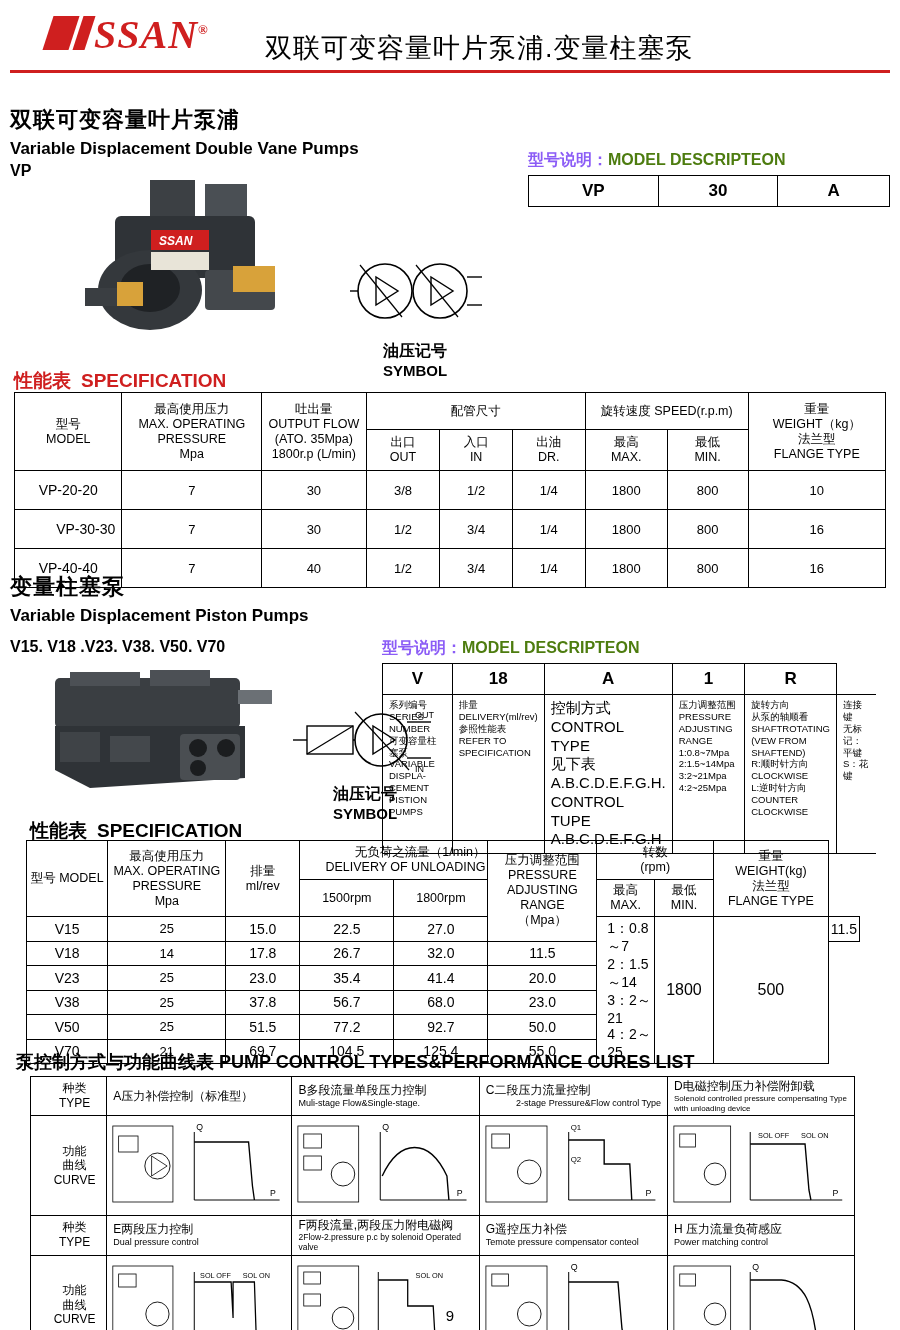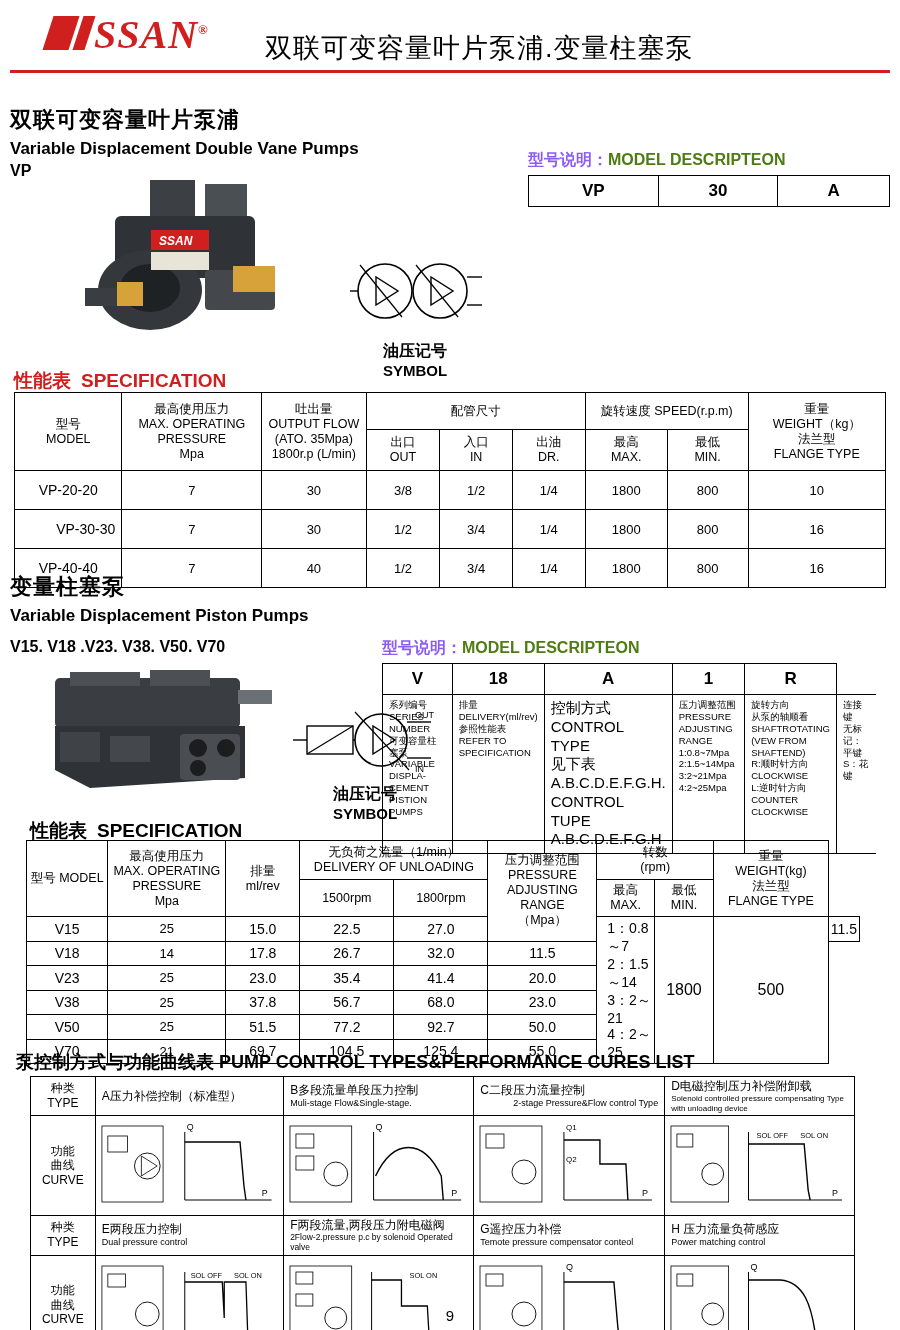--- a/index.html
+++ b/index.html
@@ -45,21 +45,21 @@
   .modelbox .desc.c{text-align:center;}
 
   
   .spectable td{padding:3px 2px;font-size:13px;}
   .spectable .h{font-weight:normal;font-size:12.5px;line-height:1.2;}
   .spectable .big{font-size:14px;}
 
   
   .ctrl{width:825px;}
   .ctrl td{padding:0;}
-  .ctrl .typecell{width:66px;font-size:12px;line-height:1.25;}
+  .ctrl .typecell{width:66px;font-size:12px;line-height:1.25;padding-left:12px;}
   .ctrl .hdr{height:34px;text-align:left;padding:2px 6px;font-size:12px;line-height:1.25;}
   .ctrl .curvecell{height:96px;}
   .ctrl .curvelbl{font-size:12px;line-height:1.2;}
 
   .pagenum{position:absolute;left:0;right:0;bottom:6px;text-align:center;font-size:15px;}
 </style>
 </head>
 <body>
 
 <div class="page">
@@ -304,21 +304,21 @@
   <table class="spectable" style="position:absolute;left:26px;top:840px;width:834px;">
     <tbody>
         <tr>
       <td rowspan="2" style="width:90px;" class="h">型号 MODEL</td>
       <td rowspan="2" style="width:130px;white-space:pre-line;" class="h">最高使用压力
 MAX. OPERATING
 PRESSURE
 Mpa</td>
       <td rowspan="2" style="width:84px;white-space:pre-line;" class="h">排量
 ml/rev</td>
-      <td colspan="2" style="height:32px;white-space:pre-line;" class="h">无负荷之流量（1/min）
+      <td colspan="2" style="height:32px;white-space:pre-line;text-align:right;" class="h">无负荷之流量（1/min）
 DELIVERY OF UNLOADING</td>
       <td rowspan="3" style="width:118px;white-space:pre-line;" class="h">压力调整范围
 PRESSURE
 ADJUSTING
 RANGE
 （Mpa）</td>
       <td colspan="2" class="h" style="white-space:pre-line;">转数
 (rpm)</td>
       <td rowspan="2" style="width:126px;white-space:pre-line;" class="h"><span>重量
 WEIGHT(kg)</span><br><span>法兰型

